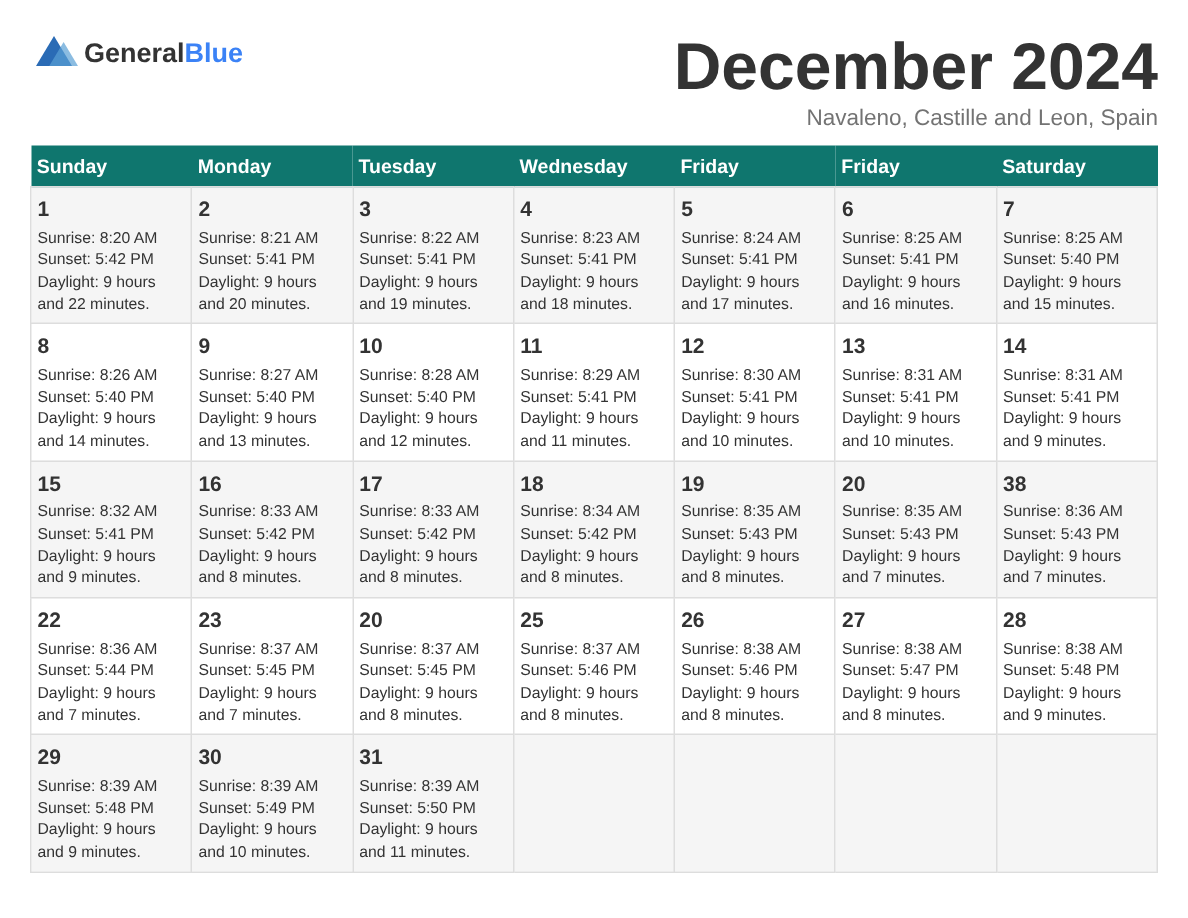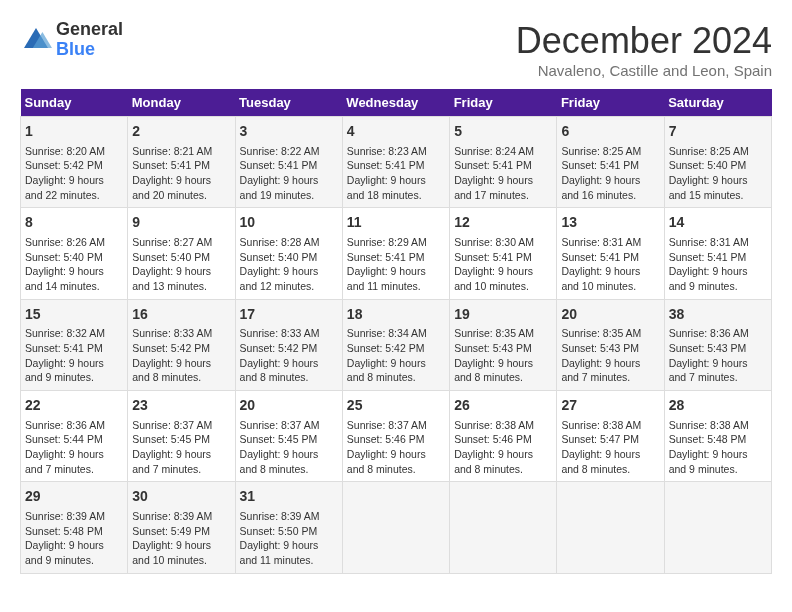--- a/index.html
+++ b/index.html
@@ -15,51 +15,50 @@
       justify-content: space-between;
       align-items: flex-start;
       margin-bottom: 10px;
     }
     .logo {
       display: flex;
       align-items: center;
     }
     .logo-text {
       display: flex;
-      flex-direction: column;
       font-size: 18px;
       font-weight: bold;
       line-height: 1.1;
     }
     .logo-text span.general { color: #333; }
     .logo-text span.blue { color: #3b82f6; }
     .logo-icon {
       width: 32px;
       height: 32px;
       margin-right: 4px;
     }
     .title-area {
       text-align: right;
     }
     .month-title {
-      font-size: 36px;
-      font-weight: normal;
+      font-size: 44px;
+      font-weight: bold;
       color: #333;
     }
     .location {
       font-size: 15px;
       color: #737373;
     }
     table {
       width: 100%;
       border-collapse: collapse;
       font-size: 11px;
     }
     thead tr th {
-      background-color: #4c1d95;
+      background-color: #0f766e;
       color: #fff;
       padding: 6px 4px;
       text-align: left;
       font-size: 13px;
       font-weight: bold;
     }
     tbody tr td {
       vertical-align: top;
       padding: 5px 4px;
       border: 1px solid #ddd;

